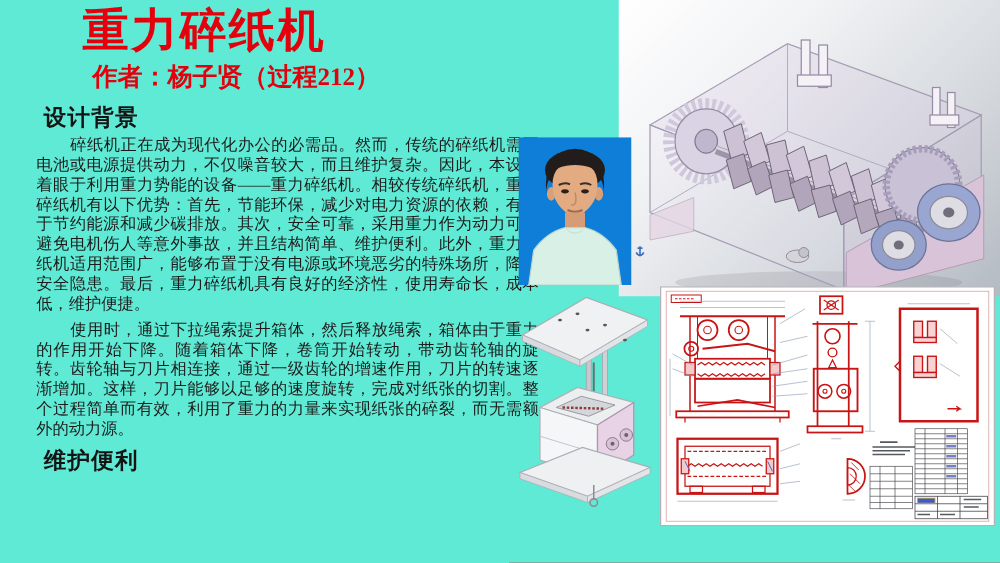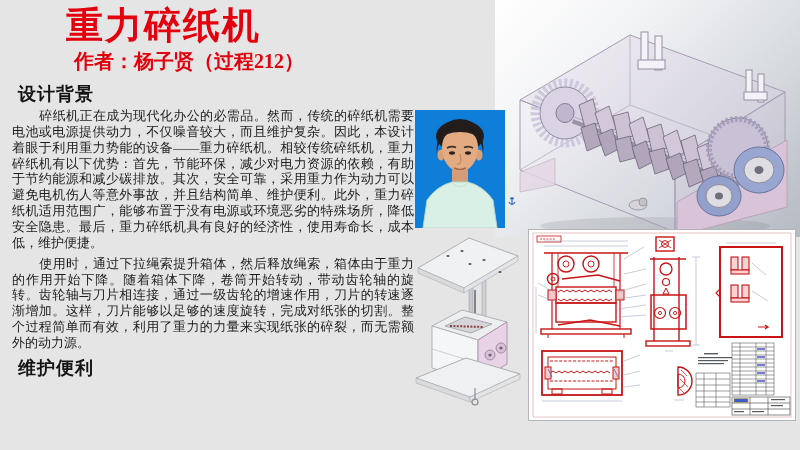--- a/index.html
+++ b/index.html
@@ -1,35 +1,35 @@
 <!DOCTYPE html>
 <html><head>
 <meta charset="utf-8">
 <style>
   * { box-sizing: border-box; }
   html,body { margin:0; padding:0; background:#888; }
   .slide {
     position: relative;
     width: 800px; height: 450px;
     margin: 0 auto;
-    background: #e5e5e5;
+    background: #5eead4;
     overflow: hidden;
     font-family: "Liberation Serif", "DejaVu Serif", serif;
   }
   
   .hdr { position:absolute; left:66px; top:6px; }
   .hdr h1 {
     margin:0; font-size:37px; line-height:1.1; font-weight:bold;
     color:#e3000c; letter-spacing:2px;
   }
   .hdr .author {
     margin:1px 0 0 8px; font-size:20px; font-weight:bold; color:#e3000c;
   }
   
-  .left-col { position:absolute; left:8px; top:82px; width:406px; }
+  .left-col { position:absolute; left:25px; top:82px; width:406px; }
   .left-col h2 {
     margin:0 0 2px 10px; font-size:18px; font-weight:bold; color:#141414;
     letter-spacing:1px;
   }
   .left-col p {
     margin:0 0 5px 4px; font-size:13px; line-height:1.22; color:#1c1c1c;
     text-align: justify; text-indent: 2.1em;
   }
   .left-col section { margin-bottom:4px; }
   

